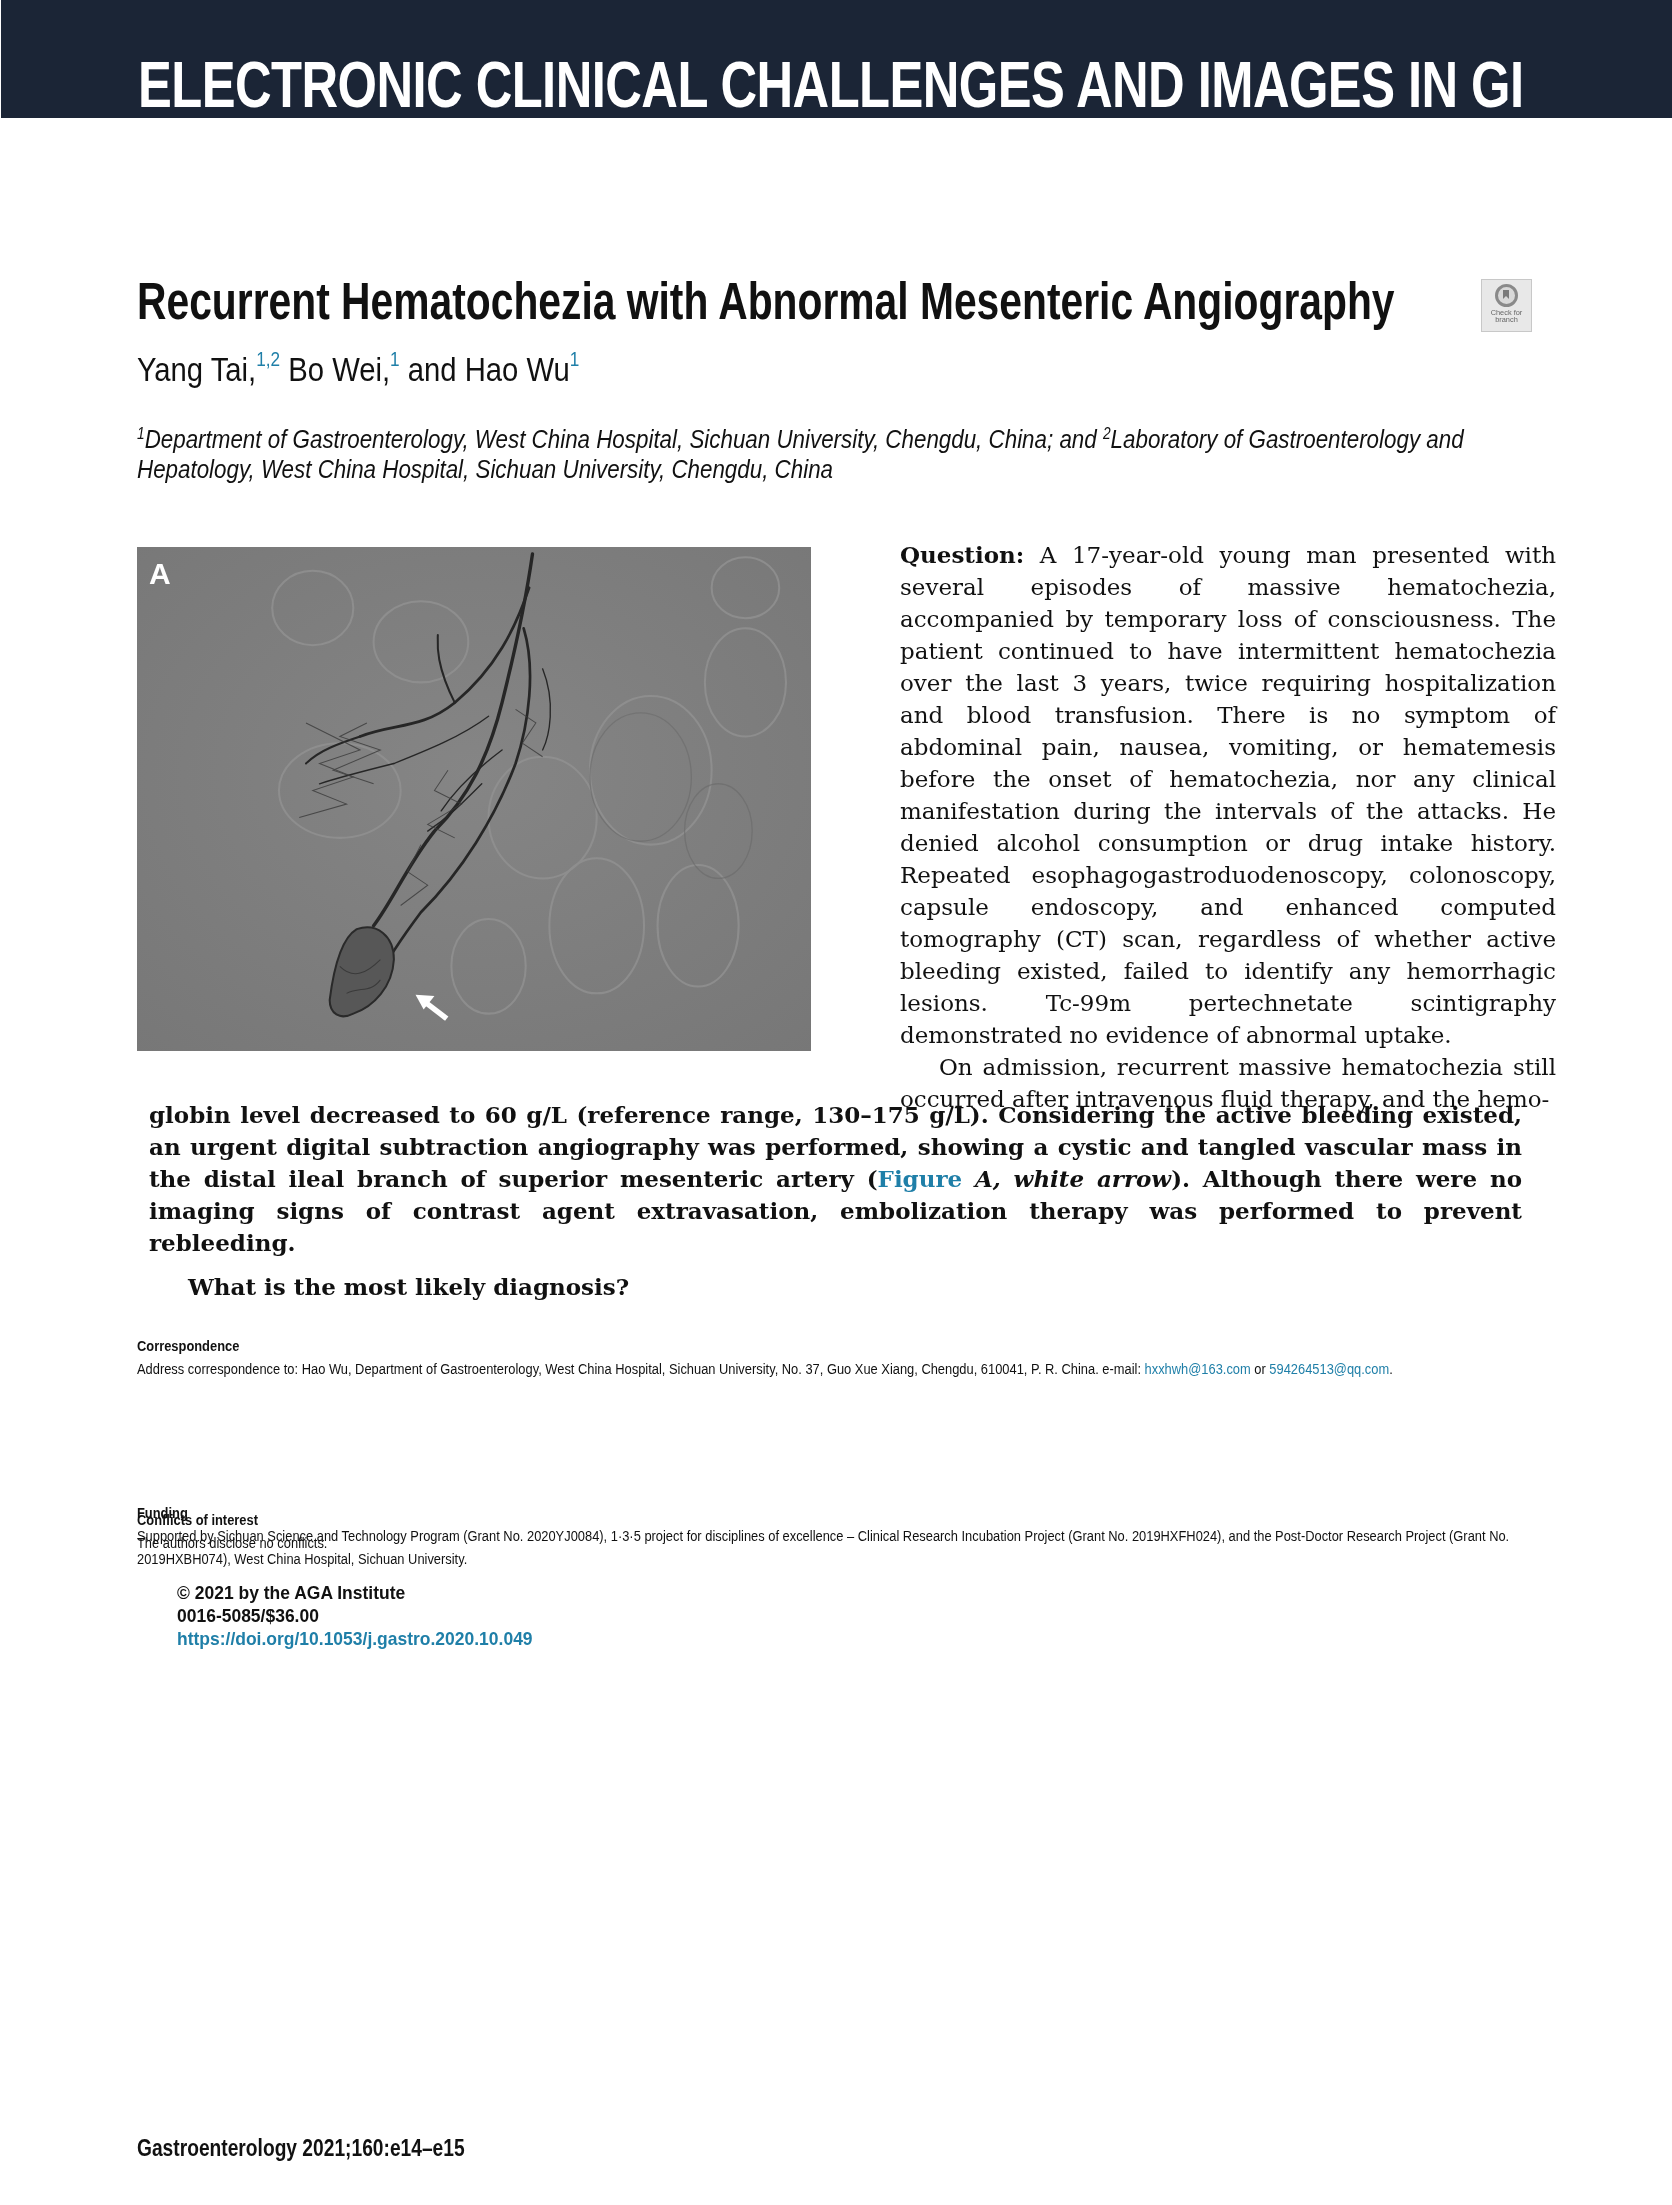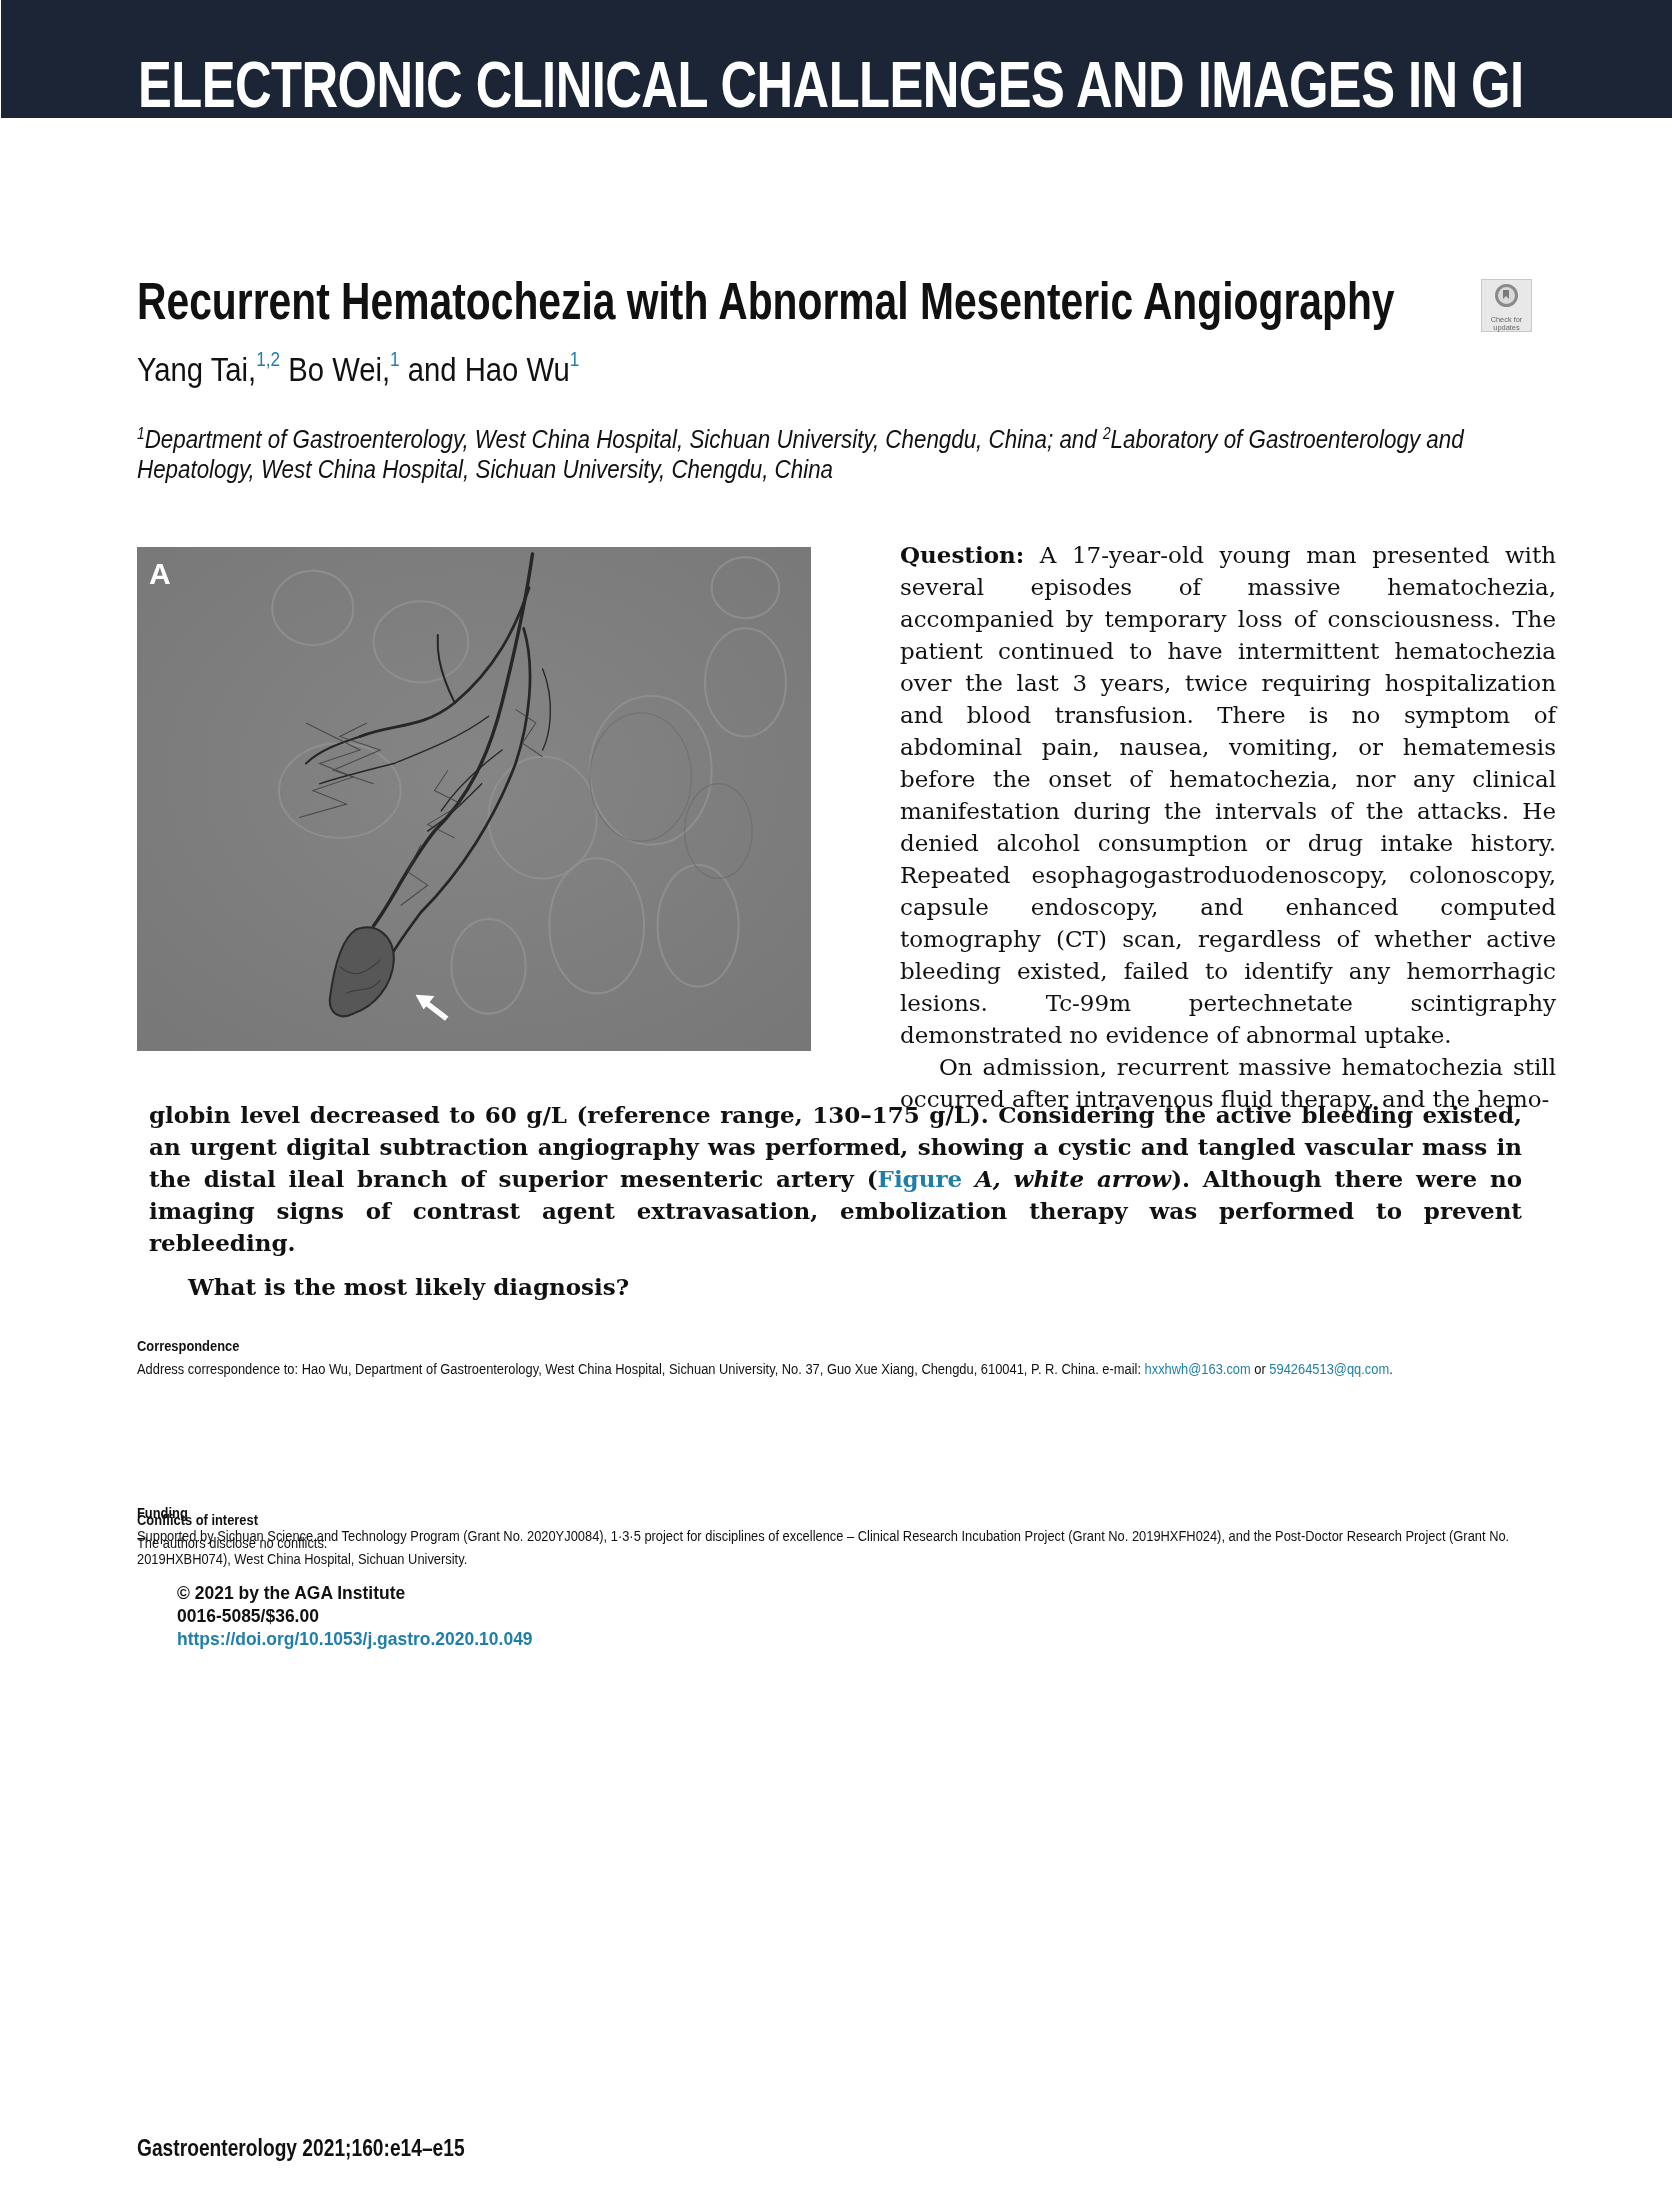--- a/index.html
+++ b/index.html
@@ -14,21 +14,21 @@
   }
   .article-title {
     position: absolute; left: 137px; top: 273px;
     font-family: "Liberation Sans", sans-serif; font-weight: bold;
     font-size: 51px; line-height: 57px; color: #111;
     white-space: nowrap; transform: scaleX(0.80); transform-origin: left top;
   }
   .crossmark {
     position: absolute; left: 1481px; top: 279px; width: 51px; height: 53px;
     background: #e8e8e8; border: 1.4px solid #c8c8c8; box-sizing: border-box;
-    display: flex; flex-direction: column; align-items: center; justify-content: space-between;
+    display: flex; flex-direction: column; align-items: center; justify-content: flex-start;
   }
   .crossmark-icon { margin-top: 4px; width: 23px; height: 23px; border-radius: 50%; border: 3.4px solid #8a8a8a; box-sizing: border-box; position: relative; background: #d9d9d9; }
   .crossmark-icon::after { content: ""; position: absolute; left: 4.7px; top: 2.7px; width: 0; height: 0; border-left: 3.4px solid #7a7a7a; border-right: 3.4px solid #7a7a7a; border-bottom: 3.4px solid transparent; height: 6.8px; }
   .crossmark-text { font-family: "Liberation Sans", sans-serif; font-size: 7.4px; line-height: 7.4px; color: #666; text-align: center; margin-top: 2px; }
   .authors {
     position: absolute; left: 137px; top: 349px;
     font-family: "Liberation Sans", sans-serif; font-size: 34px; line-height: 41px;
     color: #111; white-space: nowrap; transform: scaleX(0.86); transform-origin: left top;
   }
   .authors sup { font-size: 20px; color: #1f7fa8; vertical-align: 15px; line-height: 0; }
@@ -77,21 +77,21 @@
 <div class="banner">
   <div class="banner-title">ELECTRONIC CLINICAL CHALLENGES AND IMAGES IN GI</div>
 </div>
 
 <div class="article-title">Recurrent Hematochezia with Abnormal Mesenteric Angiography</div>
 
 <div class="crossmark">
   <div class="crossmark-icon"></div>
   <div class="crossmark-text">
     <div>Check for</div>
-    <div>updates</div>
+    <div>branch</div>
   </div>
 </div>
 
 <div class="authors">
   <span>Yang Tai,</span><sup>1,2</sup><span> Bo Wei,</span><sup>1</sup><span> and Hao Wu</span><sup>1</sup>
 </div>
 
 <div class="affil">
   <sup>1</sup><span>Department of Gastroenterology, West China Hospital, Sichuan University, Chengdu, China; and </span><sup>2</sup><span>Laboratory of Gastroenterology and Hepatology, West China Hospital, Sichuan University, Chengdu, China</span>
 </div>

